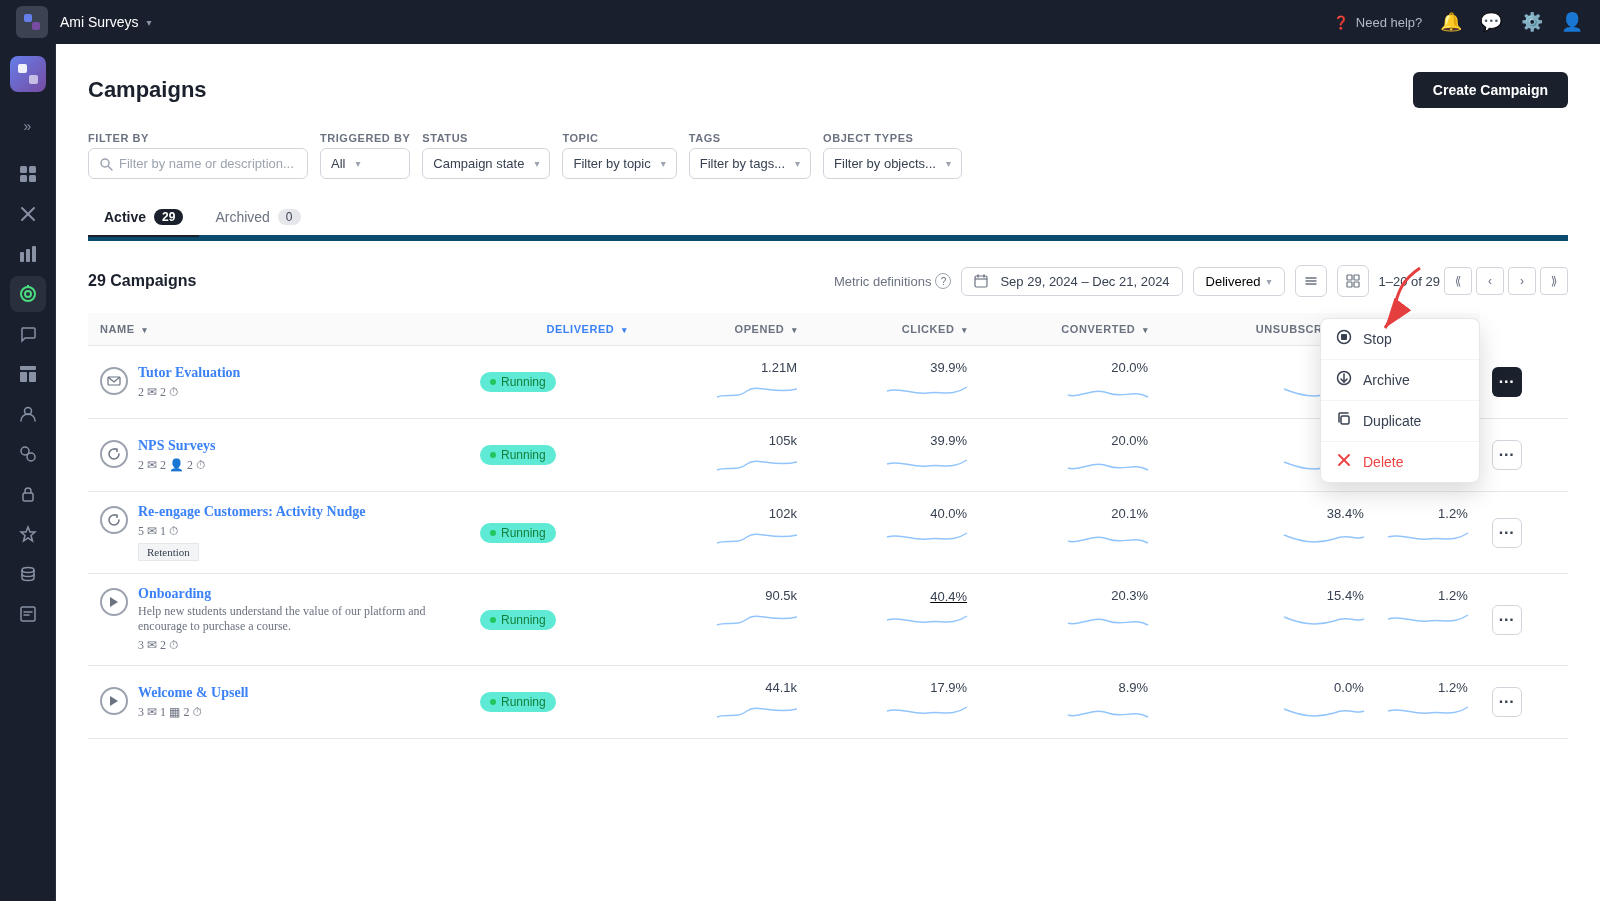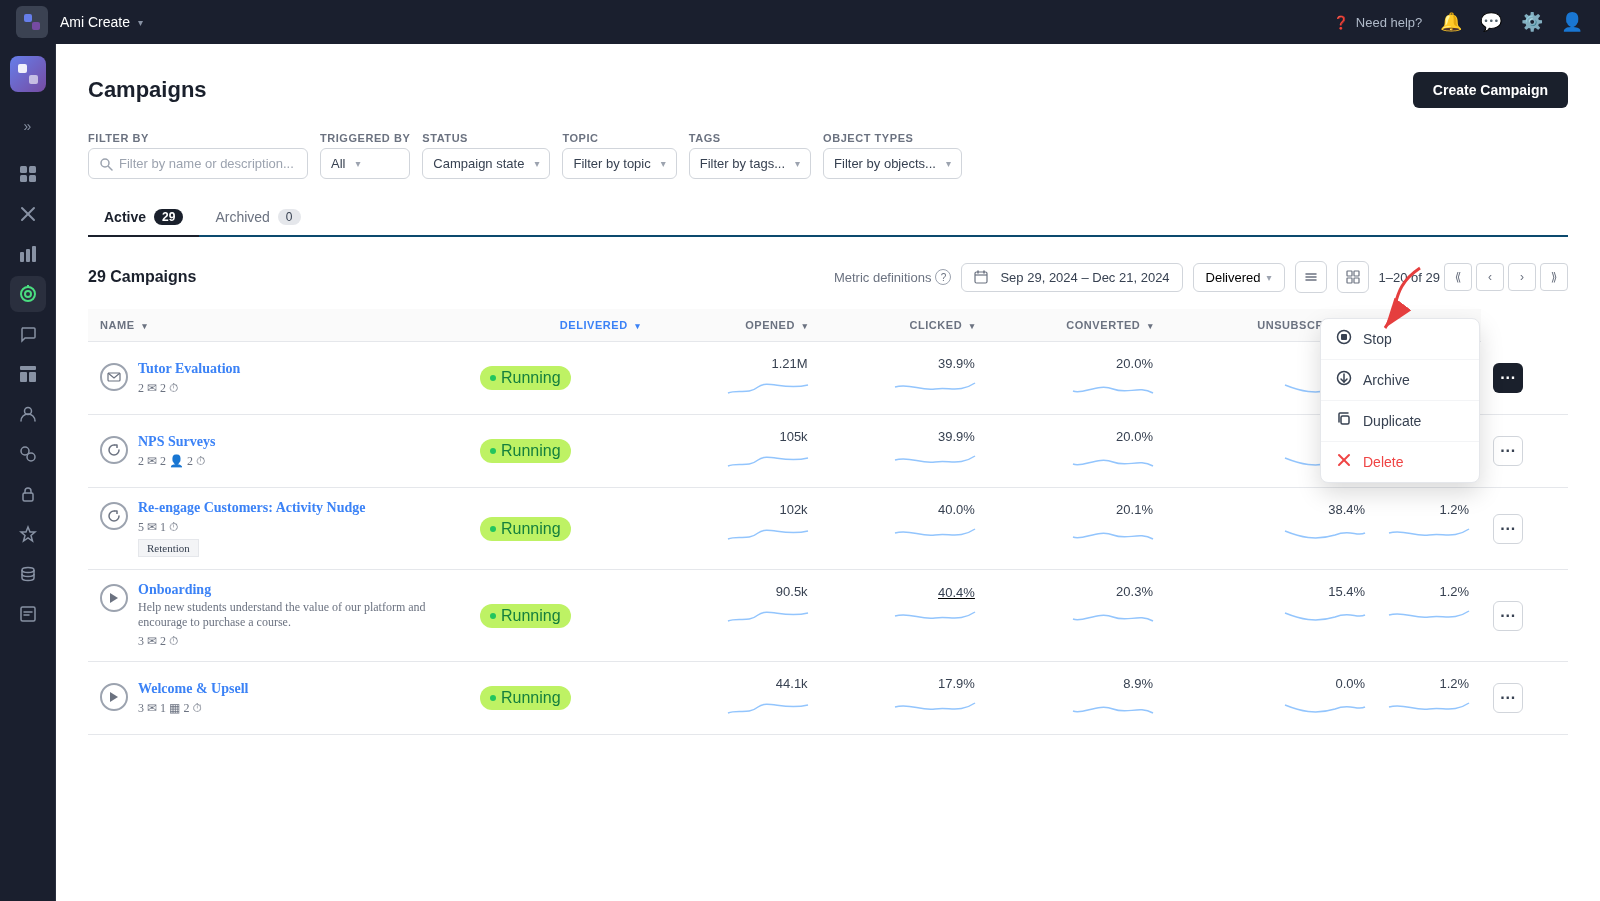--- a/index.html
+++ b/index.html
@@ -29,21 +29,21 @@
 
     
     .filters-row { display: flex; gap: 12px; margin-bottom: 20px; }
     .filter-group { display: flex; flex-direction: column; gap: 4px; }
     .filter-label { font-size: 11px; font-weight: 600; color: #6b7280; text-transform: uppercase; letter-spacing: 0.05em; }
     .filter-input { display: flex; align-items: center; gap: 6px; border: 1px solid #d1d5db; border-radius: 6px; padding: 7px 10px; background: white; font-size: 13px; color: #6b7280; min-width: 220px; }
     .filter-select { display: flex; align-items: center; gap: 6px; border: 1px solid #d1d5db; border-radius: 6px; padding: 7px 10px; background: white; font-size: 13px; color: #374151; cursor: pointer; white-space: nowrap; }
     .filter-select .chevron { margin-left: 4px; font-size: 10px; color: #9ca3af; }
 
     
-    .tabs { display: flex; gap: 0; border-bottom: 2px solid #0c4a6e; margin-bottom: 24px; }
+    .tabs { display: flex; gap: 0; border-bottom: 6px solid #0c4a6e; margin-bottom: 24px; }
     .tab { padding: 10px 16px; font-size: 14px; font-weight: 500; color: #6b7280; cursor: pointer; display: flex; align-items: center; gap: 8px; border-bottom: 2px solid transparent; margin-bottom: -2px; }
     .tab.active { color: #1a202c; border-bottom-color: #1a202c; font-weight: 600; }
     .tab-count { background: #e5e7eb; color: #374151; border-radius: 8px; padding: 1px 8px; font-size: 12px; }
     .tab.active .tab-count { background: #1a202c; color: white; }
 
     
     .table-header { display: flex; align-items: center; justify-content: space-between; margin-bottom: 16px; }
     .table-count { font-size: 16px; font-weight: 700; color: #1a202c; }
     .table-controls { display: flex; align-items: center; gap: 10px; }
     .metric-def { display: flex; align-items: center; gap: 4px; font-size: 13px; color: #6b7280; cursor: pointer; }
@@ -59,21 +59,21 @@
     .col-header.active { color: #3b82f6; }
     .col-header .sort-icon { font-size: 9px; margin-left: 4px; }
 
     .campaign-row { border-bottom: 1px solid #e5e7eb; }
     .campaign-row td { padding: 12px 12px; vertical-align: middle; }
     .campaign-name-cell { max-width: 380px; font-family: Liberation Serif, serif; }
     .campaign-link { color: #3b82f6; font-weight: 600; font-size: 14px; text-decoration: none; cursor: pointer; }
     .campaign-meta { display: flex; align-items: center; gap: 8px; margin-top: 4px; font-size: 12px; color: #6b7280; }
     .campaign-desc { font-size: 12px; color: #6b7280; margin-top: 2px; margin-bottom: 4px; }
     .campaign-tag { background: #f3f4f6; border: 1px solid #e5e7eb; border-radius: 0; padding: 2px 8px; font-size: 11px; color: #374151; display: inline-block; margin-top: 4px; }
-    .status-badge { display: inline-flex; align-items: center; gap: 5px; background: #bef264; color: #15803d; border-radius: 12px; padding: 3px 10px; font-size: 16px; font-weight: 500; white-space: nowrap; }
+    .status-badge { display: inline-flex; align-items: center; gap: 5px; background: #5eead4; color: #15803d; border-radius: 12px; padding: 3px 10px; font-size: 12px; font-weight: 500; white-space: nowrap; }
     .status-dot { width: 6px; height: 6px; background: #22c55e; border-radius: 50%; }
     .metric-val { font-size: 13px; font-weight: 500; color: #374151; text-align: right; }
     .sparkline { margin-top: 4px; }
     .more-btn { width: 30px; height: 30px; border: 1px solid #d1d5db; border-radius: 6px; background: white; display: flex; align-items: center; justify-content: center; cursor: pointer; color: #374151; font-size: 16px; font-weight: 700; }
 
     
     .context-menu { position: absolute; background: white; border: 1px solid #e5e7eb; border-radius: 8px; box-shadow: 0 10px 25px rgba(0,0,0,0.15); width: 160px; z-index: 200; top: 318px; right: 120px; }
     .context-menu-item { display: flex; align-items: center; gap: 10px; padding: 10px 14px; font-size: 14px; color: #374151; cursor: pointer; }
     .context-menu-item.danger { color: #ef4444; }
     .context-menu-item .item-icon { font-size: 16px; width: 18px; text-align: center; }
@@ -88,21 +88,21 @@
 <body>
 
 <div class="topbar">
   <div class="topbar-logo">
     <svg width="20" height="20" viewBox="0 0 20 20">
         <rect width="8" height="8" x="2" y="2" rx="2" fill="#667eea"></rect>
         <rect width="8" height="8" x="10" y="10" rx="2" fill="#764ba2"></rect>
       </svg>
   </div>
   <div class="topbar-brand">
-    <span>Ami Create</span>
+    <span>Ami Surveys</span>
     <span style="font-size:10px;color:#8892a4;">▾</span>
   </div>
   <div class="topbar-actions">
     <div class="help">
       <span>❓</span>
       <span>Need help?</span>
     </div>
     <span style="cursor:pointer;font-size:18px;">🔔</span>
     <span style="cursor:pointer;font-size:18px;">💬</span>
     <span style="cursor:pointer;font-size:18px;">⚙️</span>

